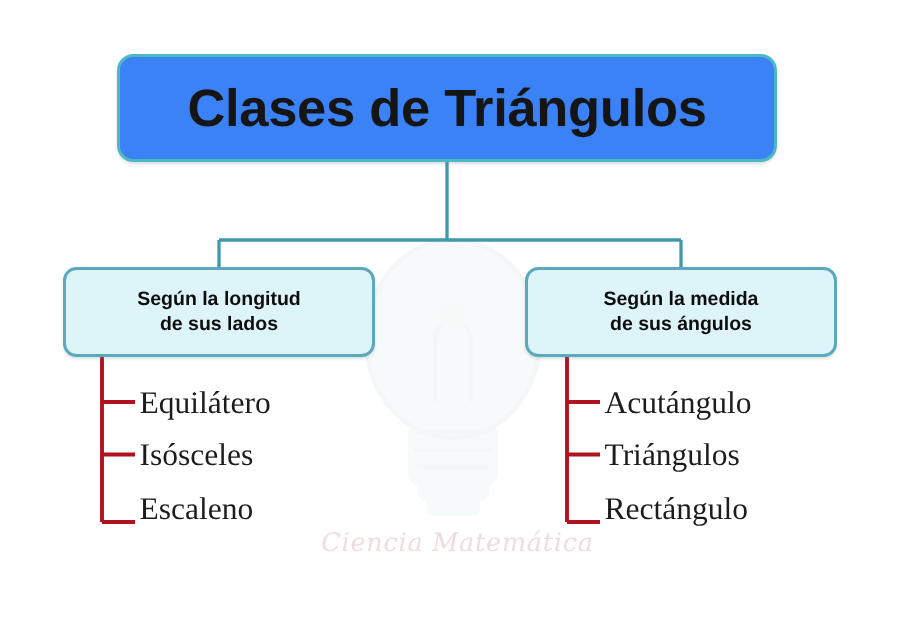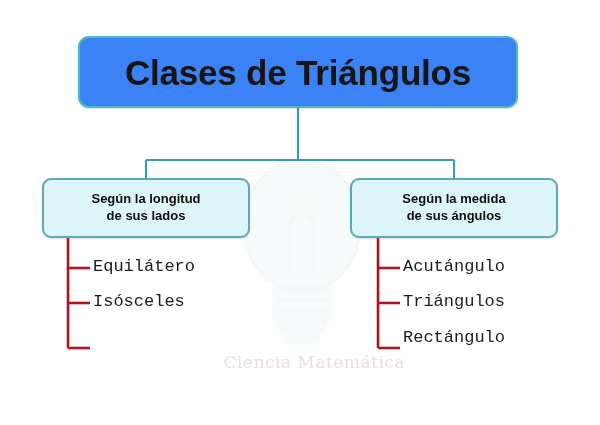--- a/index.html
+++ b/index.html
@@ -34,22 +34,23 @@
     opacity: 0.55;
     pointer-events: none;
     z-index: 0;
   }
 
   #brand-watermark {
     position: absolute;
     left: 205px;
     top: 352px;
     width: 200px;
-    text-align: right;
+    text-align: center;
     font-family: "DejaVu Serif", serif;
+    font-style: italic;
     font-size: 17px;
     letter-spacing: 0.5px;
     color: #f0dcdc;
     white-space: nowrap;
     pointer-events: none;
     z-index: 1;
   }
 
   
   #connectors {
@@ -107,22 +108,22 @@
     font-size: 13px;
     font-weight: bold;
     color: #0d0d0d;
     line-height: 1.28;
   }
 
   
   .leaf-label {
     position: absolute;
     z-index: 3;
-    font-family: Liberation Mono, monospace;
-    font-size: 17px;
+    font-family: Liberation Serif, serif;
+    font-size: 21px;
     color: #1c1c1c;
     white-space: nowrap;
     line-height: 1;
   }
 
   .leaf-left  { left: 93px; }
   .leaf-right { left: 403px; }
 
   .leaf-row-0 { top: 258px; }
   .leaf-row-1 { top: 293px; }
@@ -187,18 +188,19 @@
 
   <div id="category-box-angles" class="node category-box">
     <span class="category-text">
       <span>Según la medida</span><br>
       <span>de sus ángulos</span>
     </span>
   </div>
 
   <div class="leaf-label leaf-left leaf-row-0">Equilátero</div>
   <div class="leaf-label leaf-left leaf-row-1">Isósceles</div>
+  <div class="leaf-label leaf-left leaf-row-2">Escaleno</div>
 
   <div class="leaf-label leaf-right leaf-row-0">Acutángulo</div>
   <div class="leaf-label leaf-right leaf-row-1">Triángulos</div>
   <div class="leaf-label leaf-right leaf-row-2">Rectángulo</div>
 
 </div>
 
 </body></html>

